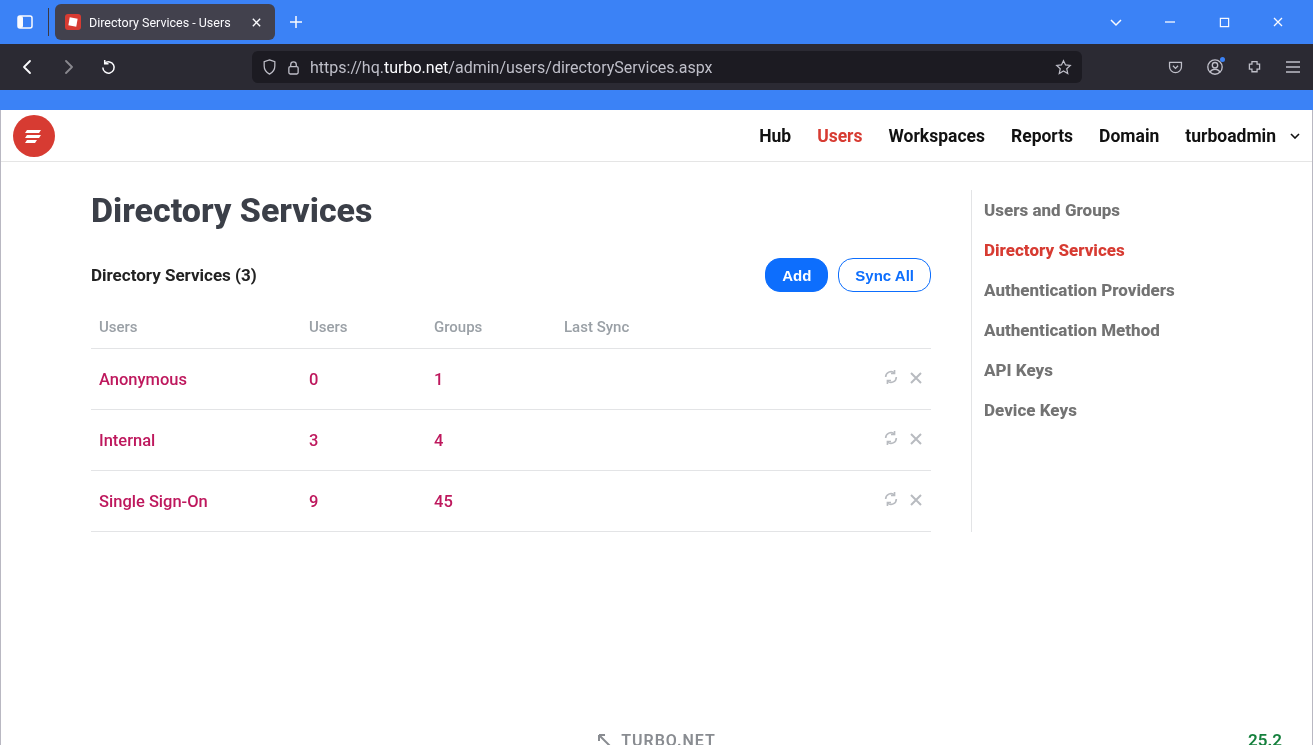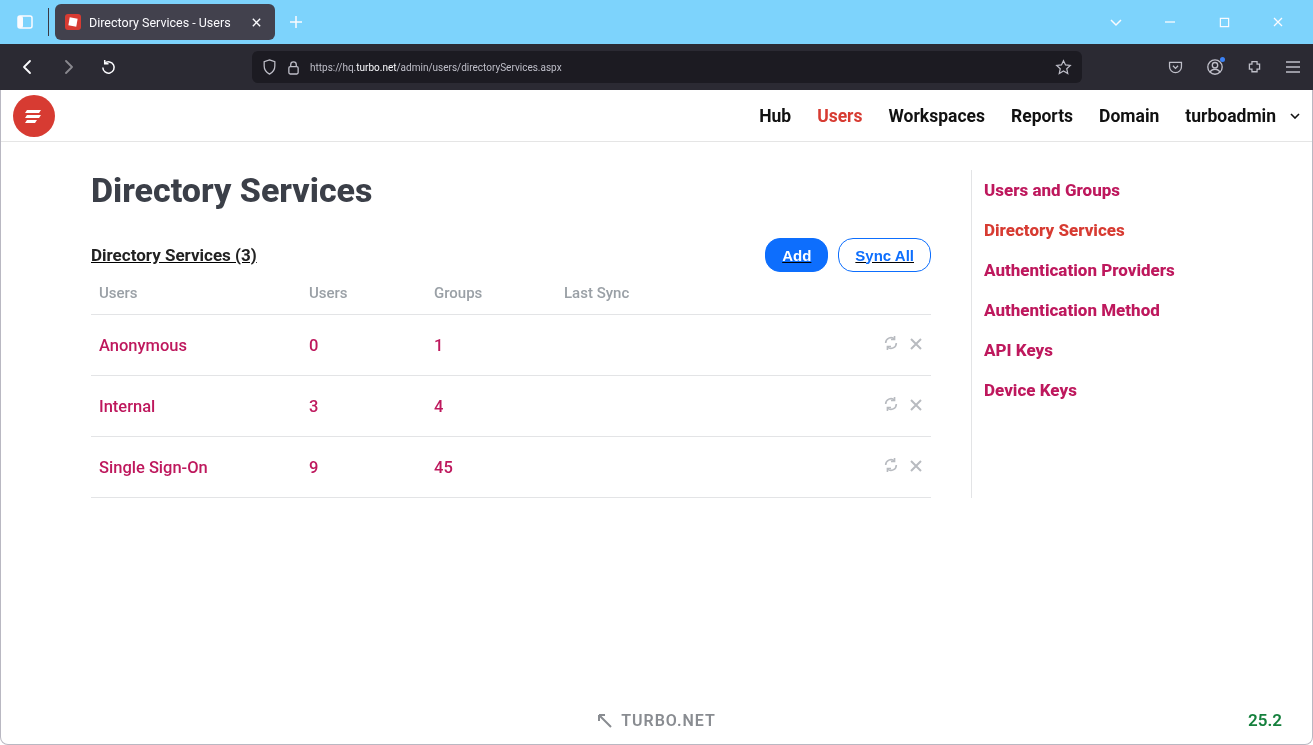--- a/index.html
+++ b/index.html
@@ -1,68 +1,68 @@
 <!DOCTYPE html>
 <html><head>
 <meta charset="utf-8">
 <style>
   * { box-sizing: border-box; margin: 0; padding: 0; }
   html, body { width: 1313px; height: 745px; font-family: -apple-system, BlinkMacSystemFont, "Segoe UI", Roboto, "Helvetica Neue", Arial, sans-serif; overflow: hidden; }
 
   
-  .browser-chrome { background:#7dd3fc; height:90px; width:100%; display:flex; flex-direction:column; }
+  .browser-chrome { background:#3b82f6; height:110px; width:100%; display:flex; flex-direction:column; }
   .tabbar { height:44px; display:flex; align-items:center; padding:0 8px; }
   .sidebar-btn { width:34px; height:34px; display:flex; align-items:center; justify-content:center; border-radius:4px; }
   .sidebar-btn svg { fill:#fbfbfe; }
   .tab-sep { width:1px; height:28px; background:#3a3944; margin:0 6px; }
   .tab { display:flex; align-items:center; gap:8px; height:36px; background:#42414d; border-radius:6px; padding:0 10px 0 10px; width:220px; color:#fbfbfe; font-size:12.5px; }
   .tab .favicon { width:16px; height:16px; background:#d73b32; border-radius:3px; display:flex; align-items:center; justify-content:center;}
   .tab .favicon svg{fill:#fff;}
   .tab .title { flex:1; white-space:nowrap; overflow:hidden; text-overflow:ellipsis; }
   .tab .close { width:18px; height:18px; display:flex; align-items:center; justify-content:center; }
   .newtab { width:30px; height:30px; display:flex; align-items:center; justify-content:center; margin-left:6px;}
   .win-controls { margin-left:auto; display:flex; align-items:center; gap:24px; padding-right:12px; }
   .win-controls .wc { width:30px; height:30px; display:flex; align-items:center; justify-content:center; }
   .blue-dot{position:absolute; width:5px;height:5px;border-radius:50%;background:#3b82f6;}
 
   .addrbar { height:46px; background:#2b2a33; display:flex; align-items:center; padding:0 12px; gap:8px; }
   .nav-btn { width:32px; height:32px; display:flex; align-items:center; justify-content:center; border-radius:4px;}
   .addrbox { flex:0 1 830px; height:32px; background:#1c1b22; border-radius:6px; display:flex; align-items:center; padding:0 10px; gap:10px; margin-left:120px;}
   .addrbox .lock { color:#bfbfc9; display:flex; gap:10px; align-items:center;}
-  .url { color:#bfbfc9; font-size:10px; white-space:nowrap; }
+  .url { color:#bfbfc9; font-size:16px; white-space:nowrap; }
   .url .host { color:#fbfbfe; }
   .addr-right { margin-left:auto; display:flex; align-items:center; gap:22px; color:#bfbfc9;}
 
   
   .viewport { position:relative; height:calc(745px - 90px); background:#fff; border-left:1px solid #b9b8c2;border-right:1px solid #b9b8c2;border-bottom:1px solid #b9b8c2; border-radius:0 0 8px 8px; overflow:hidden;}
   .site-header { height:52px; border-bottom:1px solid #e5e5e5; display:flex; align-items:center; padding:0 12px; }
   .logo { width:42px; height:42px; border-radius:50%; background:#d73b32; display:flex; align-items:center; justify-content:center;}
   .nav { margin-left:auto; display:flex; align-items:center; gap:26px; font-weight:700; font-size:17.5px; color:#111;}
   .nav a { text-decoration:none; color:#111; cursor:pointer;}
   .nav a.active { color:#d73b32; }
   .nav .user { display:flex; align-items:center; gap:14px; }
 
   .content { display:flex; padding:28px 20px 0 90px; gap:40px; }
   .main { flex:0 0 840px; }
   h1 { font-size:34px; font-weight:800; color:#3b3f48; margin-bottom:28px;}
-  .list-header { display:flex; align-items:center; text-decoration:underline;}
+  .list-header { display:flex; align-items:center; margin-bottom:14px;}
   .list-title { font-weight:700; font-size:17px; color:#222;}
   .btns {margin-left:auto; display:flex; gap:10px;}
   .btn { height:34px; padding:0 16px; border-radius:15px; font-weight:700; font-size:15px; cursor:pointer; display:flex; align-items:center;}
   .btn-primary { background:#0d6efd; color:#fff; border:1px solid #0d6efd;}
   .btn-outline { background:#fff; color:#0d6efd; border:1px solid #0d6efd;}
 
   table { width:100%; border-collapse:collapse; }
   th { text-align:left; font-weight:500; color:#9aa0a6; font-size:15px; padding:12px 8px; border-bottom:1px solid #e3e4e6;}
   td { padding:20px 8px; border-bottom:1px solid #e3e4e6; color:#be185d; font-size:16.5px; font-weight:500;}
   td.actions{ text-align:right; color:#b8bbc0;}
   td.actions span{cursor:pointer; margin-left:10px; display:inline-flex;}
 
   .side { border-left:1px solid #e3e4e6; padding-left:12px;}
-  .side a { display:block; font-weight:800; font-size:17px; color:#be185d; text-decoration:none; padding:10px 0; cursor:pointer;}
+  .side a { display:block; font-weight:800; font-size:17px; color:#737373; text-decoration:none; padding:10px 0; cursor:pointer;}
   .side a.active { color:#d73b32; }
 
   .footer { position:absolute; bottom:14px; left:0; right:0; display:flex; justify-content:center; align-items:center; color:#898c91; font-weight:600; letter-spacing:1px;}
   .footer svg{margin-right:8px;}
   .version { position:absolute; right:30px; bottom:14px; color:#15803d; font-size:17px; font-weight:600;}
 
   svg { display:block; }
 </style>
 </head>
 <body>

